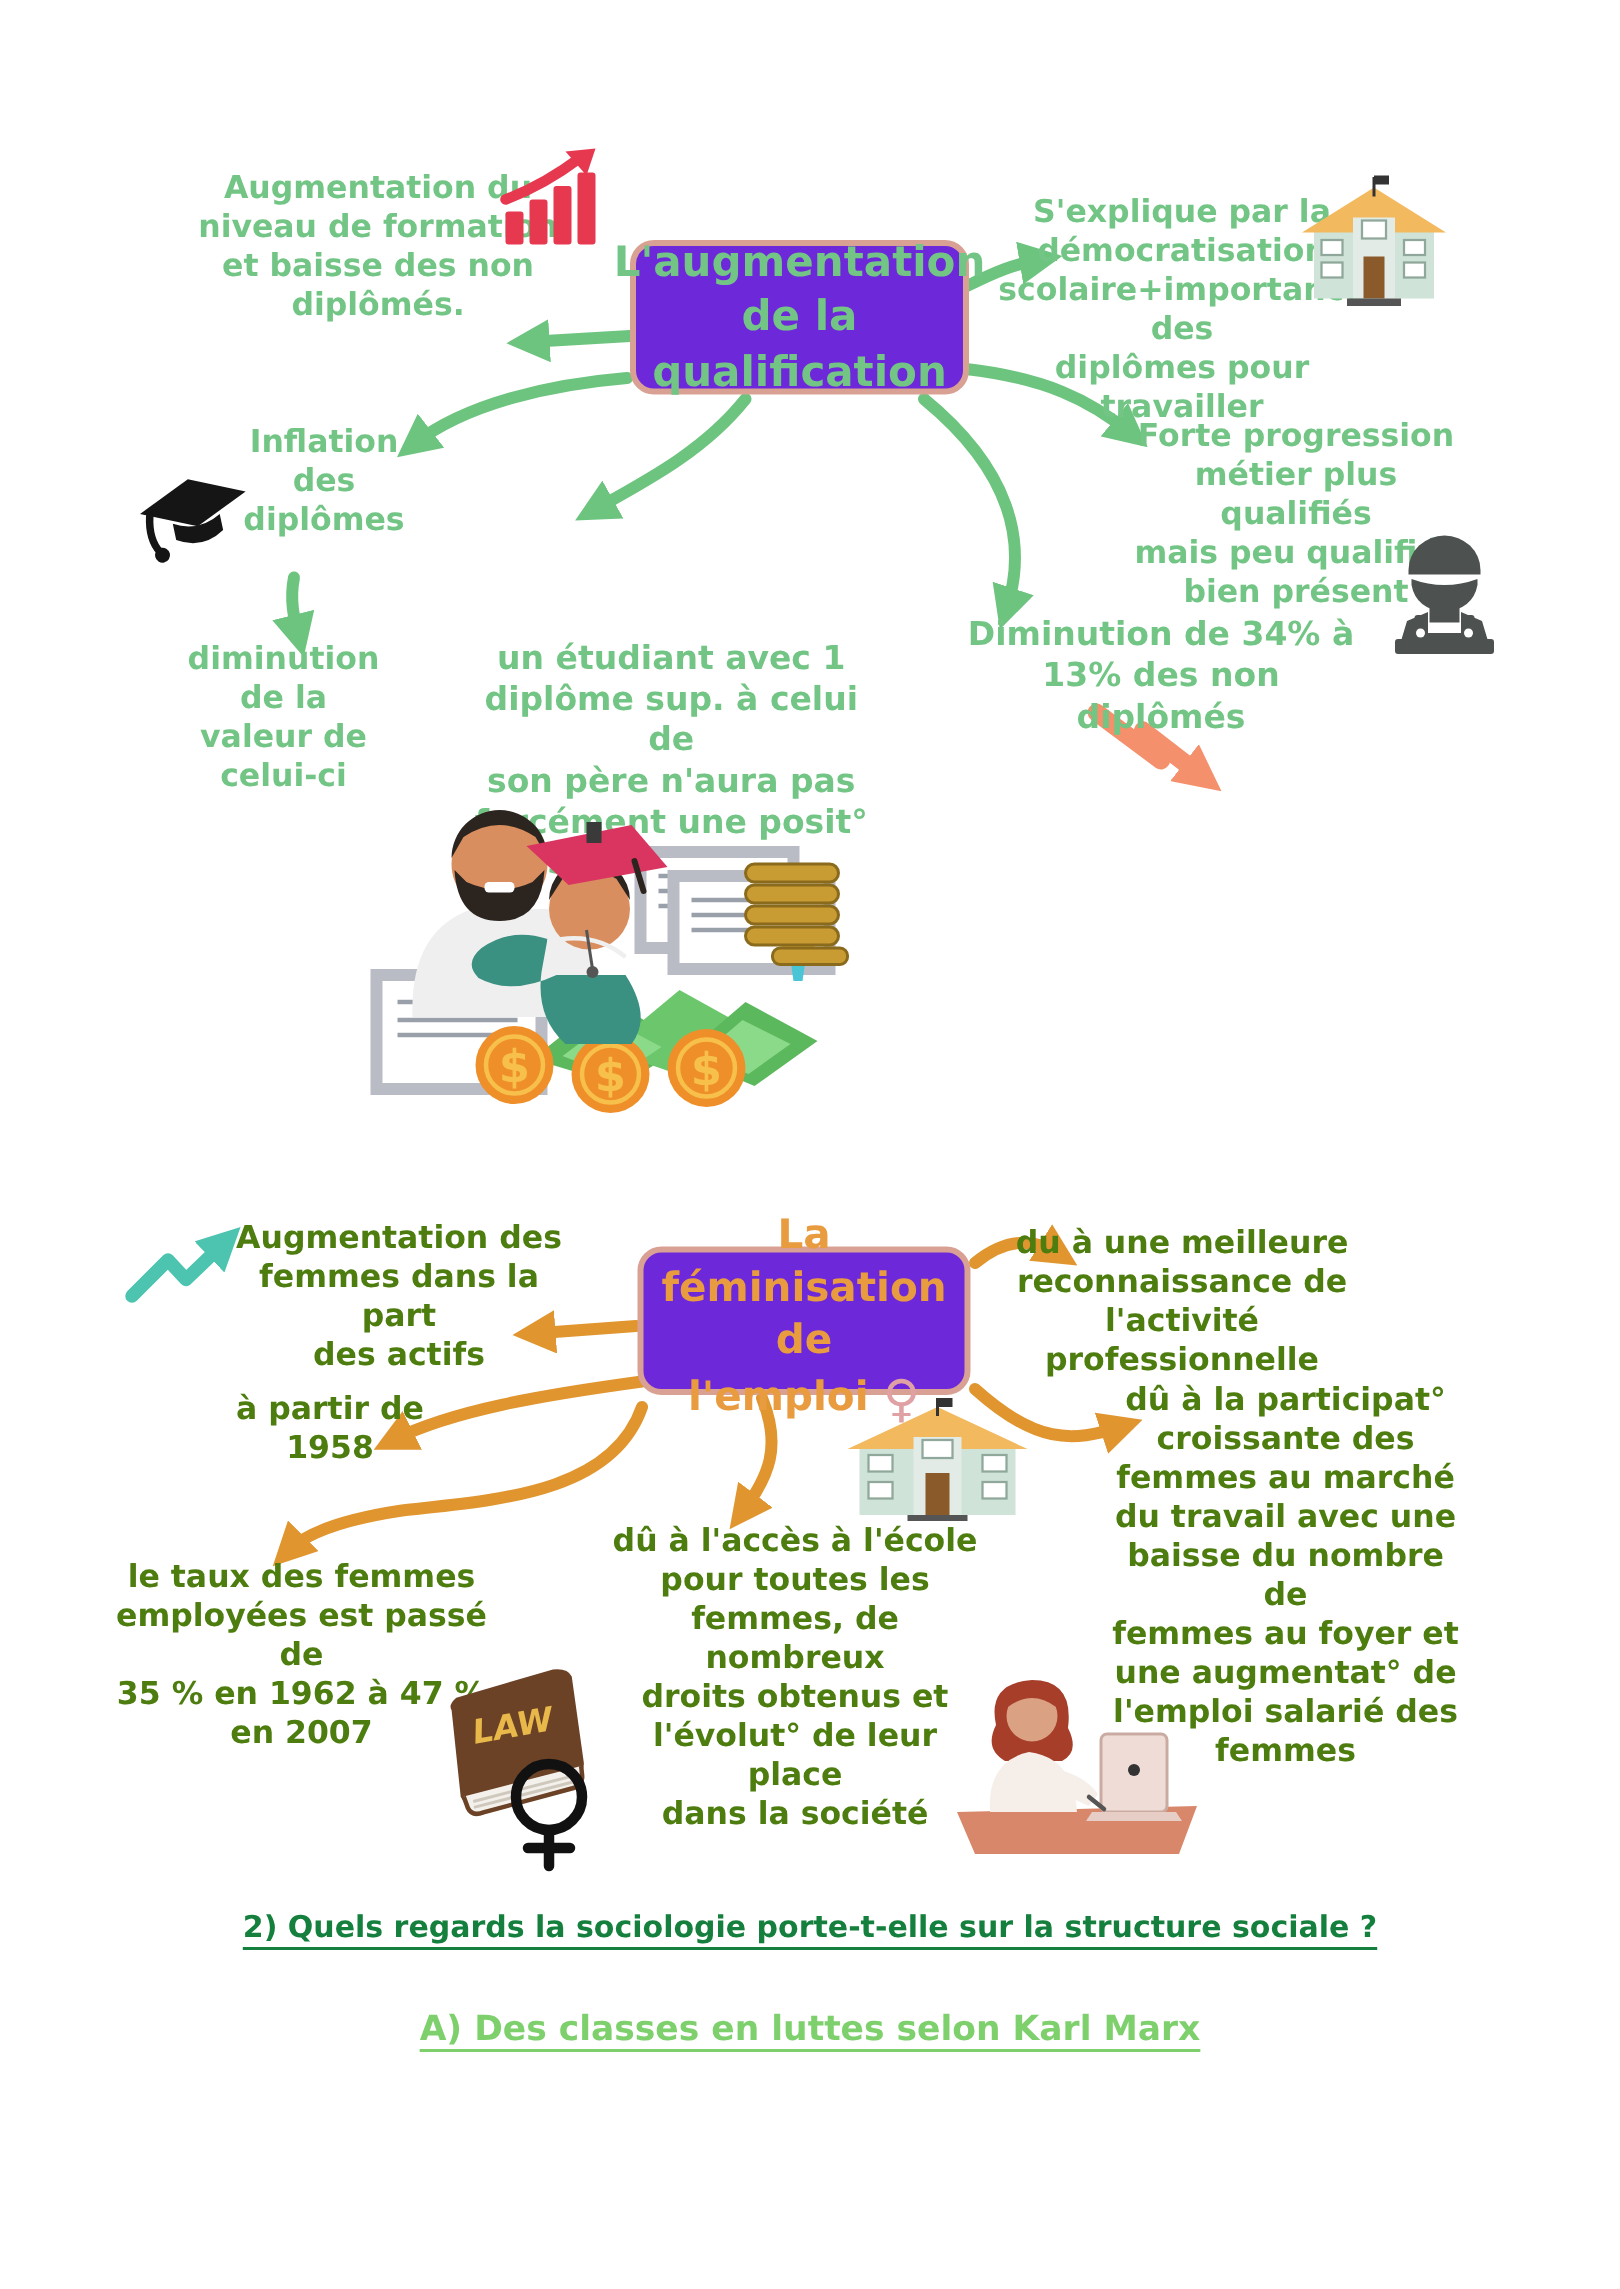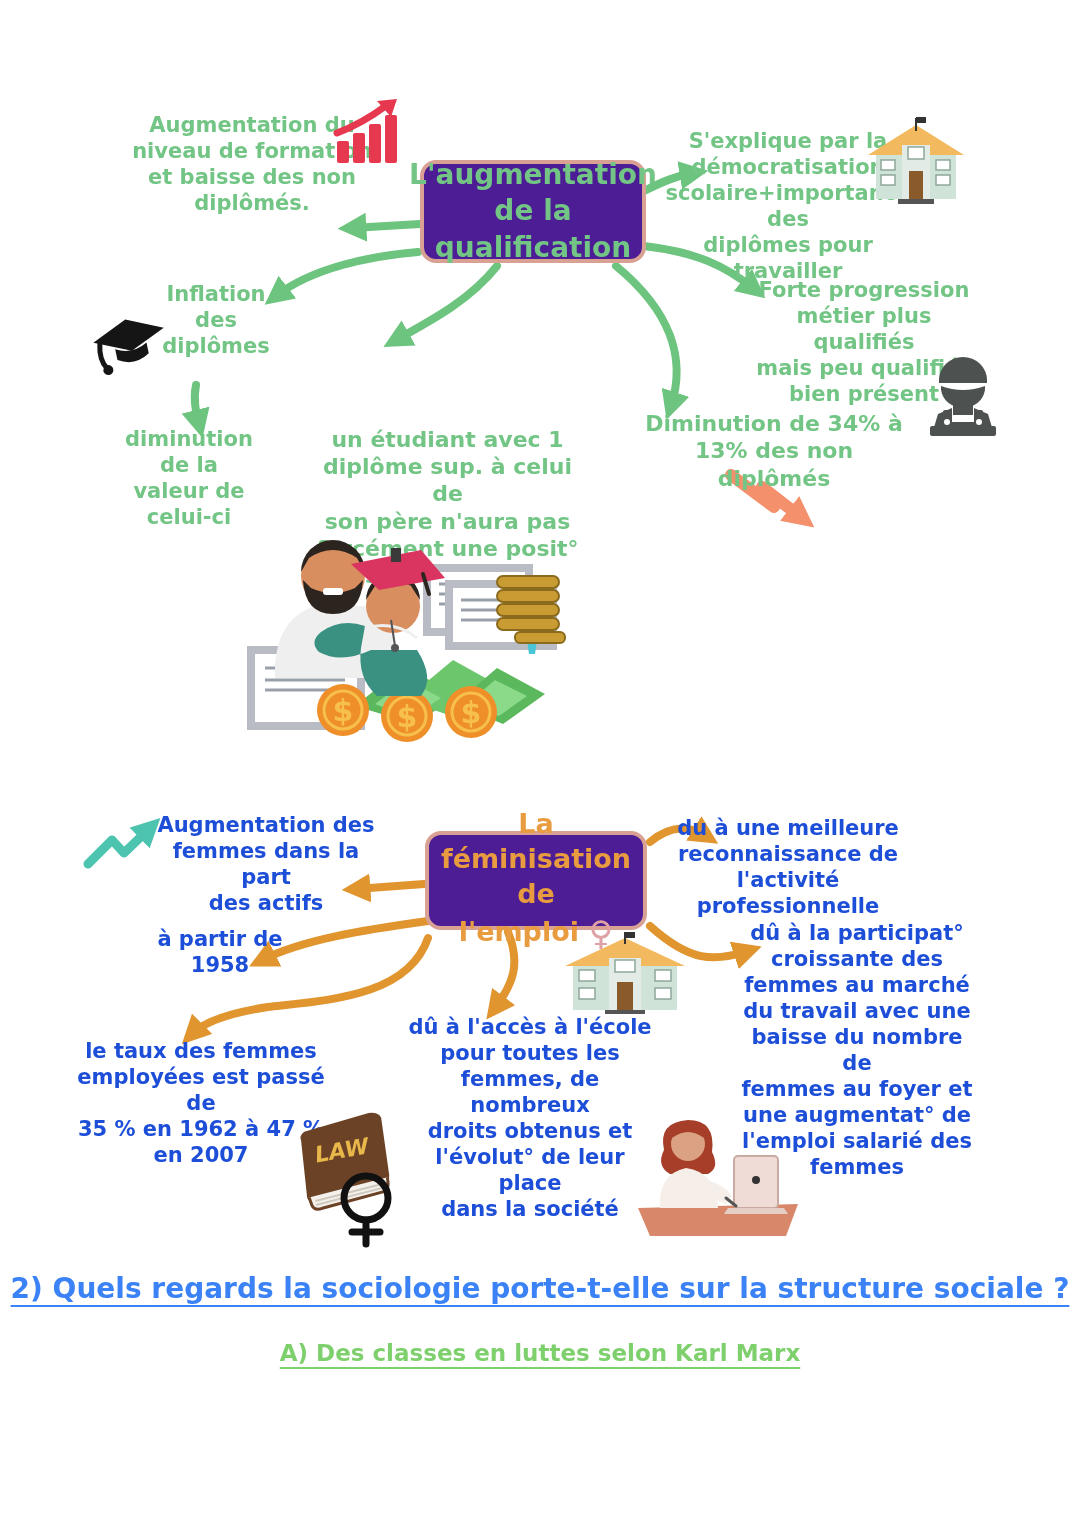--- a/index.html
+++ b/index.html
@@ -1,29 +1,29 @@
 <!DOCTYPE html>
 <html><head>
 <meta charset="utf-8">
 <style>
   html,body{margin:0;padding:0;background:#ffffff;width:1080px;height:1526px;overflow:hidden;}
   body{font-family:"DejaVu Sans","Liberation Sans",sans-serif;font-weight:bold;position:relative;}
   .node{position:absolute;white-space:pre-line;text-align:center;line-height:1.24;}
   .green{color:#72c584;}
-  .orange{color:#1d4ed8;}
+  .orange{color:#4d7c0f;}
   .t21{font-size:21px;}
   .t22{font-size:22px;}
-  .center-box{position:absolute;border:4px solid #d9a193;background:#4c1d95;border-radius:16px;
+  .center-box{position:absolute;border:4px solid #d9a193;background:#6d28d9;border-radius:16px;
     display:flex;align-items:center;justify-content:center;text-align:center;white-space:pre-line;}
   #box1{left:420px;top:160px;width:218px;height:95px;font-size:28px;color:#72c584;line-height:1.3;}
   #box2{left:425px;top:831px;width:214px;height:91px;font-size:27px;color:#e89b3f;line-height:1.3;}
   #box2 .fem{color:#dfa1a3;font-size:34px;font-weight:normal;vertical-align:-4px;}
   .underline{text-decoration:underline;text-underline-offset:5px;}
-  #heading2{position:absolute;left:0;top:1272px;width:1080px;text-align:center;color:#3b82f6;
-    font-size:28px;text-decoration:underline;text-underline-offset:7px;}
+  #heading2{position:absolute;left:0;top:1272px;width:1080px;text-align:center;color:#15803d;
+    font-size:20px;text-decoration:underline;text-underline-offset:7px;}
   #heading2a{position:absolute;left:0;top:1340px;width:1080px;text-align:center;color:#7ed06d;
     font-size:23px;text-decoration:underline;text-underline-offset:6px;}
   svg{position:absolute;overflow:visible;}
   #arrow-layer{left:0;top:0;pointer-events:none;}
 </style>
 </head>
 <body>
 
 <svg id="arrow-layer" width="1080" height="1526">
   <defs>

